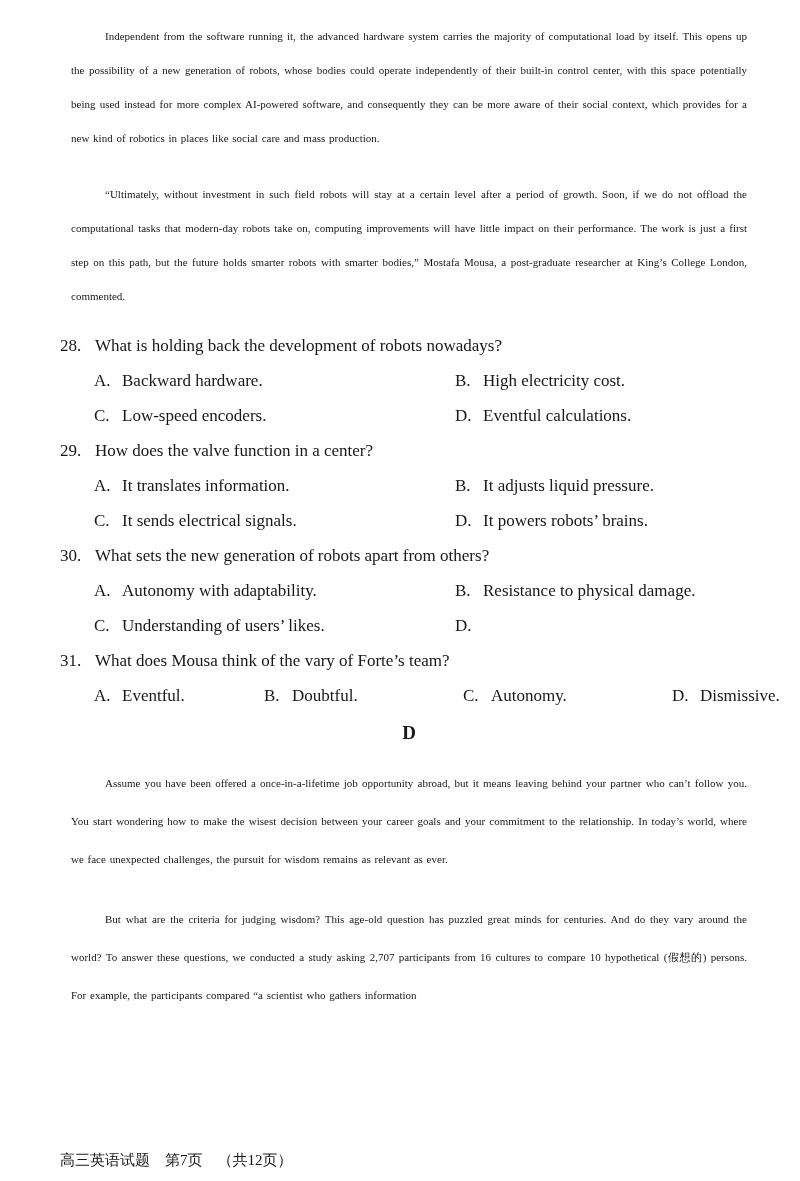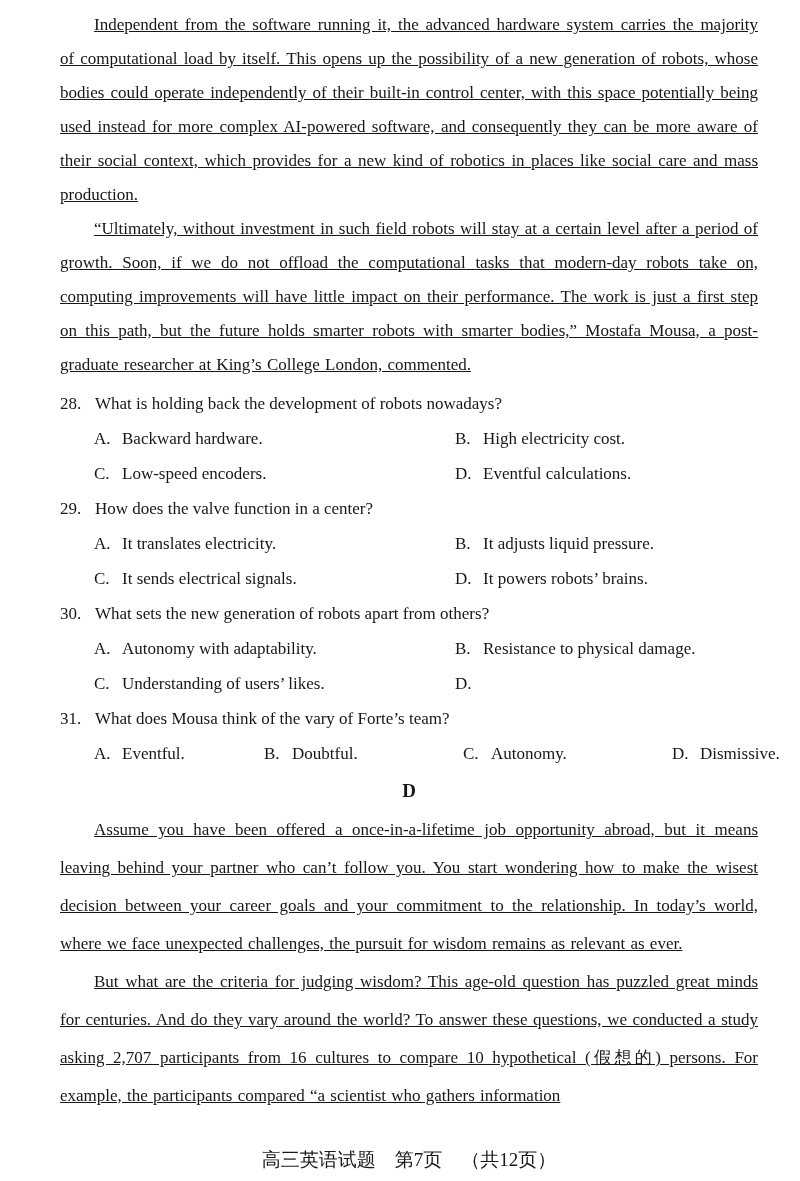--- a/index.html
+++ b/index.html
@@ -15,27 +15,26 @@
   }
   .page {
     box-sizing: border-box;
     width: 800px;
     min-height: 1181px;
     padding: 8px 42px 6px 60px;
     display: flex;
     flex-direction: column;
   }
   .para {
-    margin: 0;
-    font-size: 17px;
+    margin: 11px;
+    font-size: 11px;
     line-height: 34px;
     text-align: justify;
     text-indent: 34px;
     word-spacing: 1px;
-    text-decoration: underline;
   }
   .para.wide {
     line-height: 38px;
   }
   .questions {
     margin-top: 4px;
   }
   .question {
     font-size: 17px;
     line-height: 35px;
@@ -69,22 +68,21 @@
   }
   .section-heading {
     text-align: center;
     font-weight: bold;
     font-size: 19px;
     line-height: 36px;
     margin: 2px 0 2px 0;
   }
   .footer {
     margin-top: auto;
-    text-align: center;
-    font-size: 19px;
+    font-size: 15px;
     line-height: 30px;
     padding-top: 8px;
   }
 </style>
 </head>
 <body>
 
 <div class="page">
 
   <p class="para">Independent from the software running it, the advanced hardware system carries the majority of computational load by itself. This opens up the possibility of a new generation of robots, whose bodies could operate independently of their built-in control center, with this space potentially being used instead for more complex AI-powered software, and consequently they can be more aware of their social context, which provides for a new kind of robotics in places like social care and mass production.</p>
@@ -118,21 +116,21 @@
     </div>
 
     <div class="question">
       <div class="q-line">
         <span class="q-num">29.</span>
         <span class="q-text">How does the valve function in a center?</span>
       </div>
       <div class="opts-2col">
         <div class="opt">
           <span class="opt-label">A.</span>
-          <span class="opt-text">It translates electricity.</span>
+          <span class="opt-text">It translates information.</span>
         </div>
         <div class="opt">
           <span class="opt-label">B.</span>
           <span class="opt-text">It adjusts liquid pressure.</span>
         </div>
         <div class="opt">
           <span class="opt-label">C.</span>
           <span class="opt-text">It sends electrical signals.</span>
         </div>
         <div class="opt">

